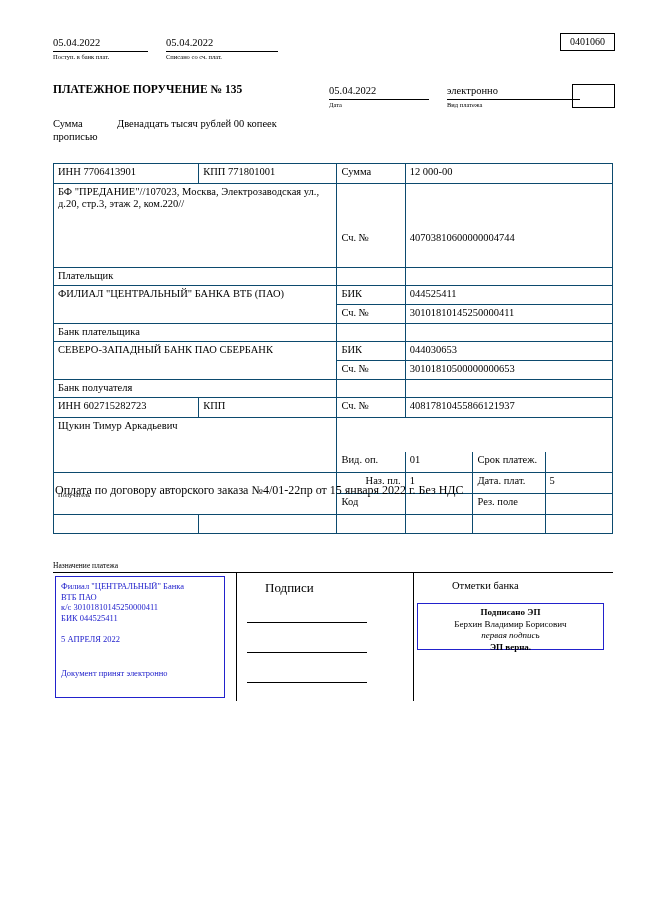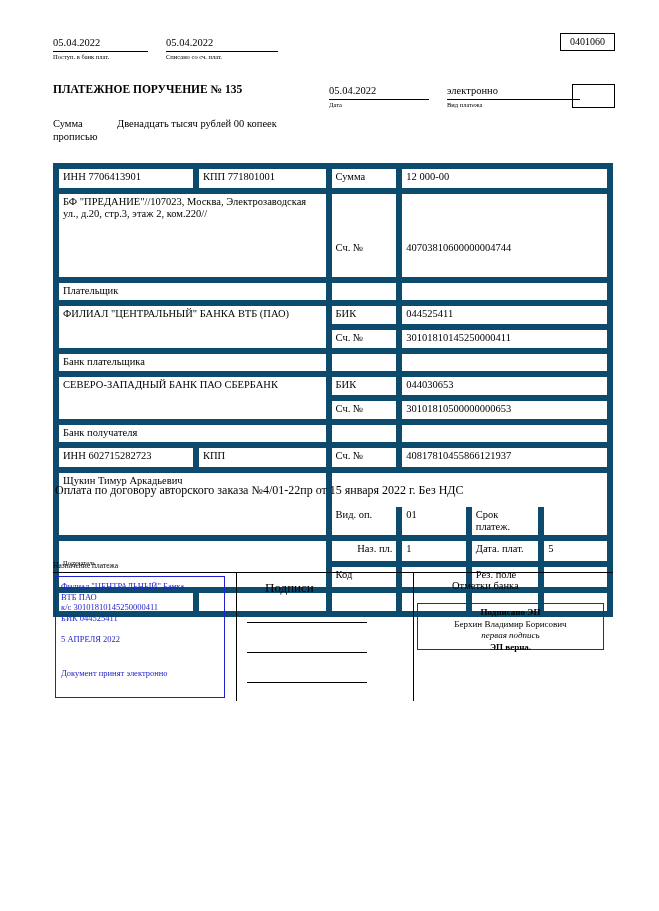--- a/index.html
+++ b/index.html
@@ -55,21 +55,21 @@
   #sum-words-value { left: 117px; top: 118px; font-size: 10.5px; }
 
   
   .tbl {
     position: absolute;
     left: 53px; top: 163px;
     width: 560px;
     border-collapse: collapse;
   }
   .tbl td {
-    border: 6px solid #0c4a6e;
+    border: 1px solid #0c4a6e;
     padding: 2px 4px;
     font-size: 10.5px;
     vertical-align: top;
     line-height: 1.15;
   }
   .lbl-cell { font-size: 6.5px; vertical-align: bottom; }
 
   
   #purpose-text { left: 55px; top: 483px; font-size: 12px; }
   #purpose-lbl { left: 53px; top: 561px; font-size: 7.5px; }

